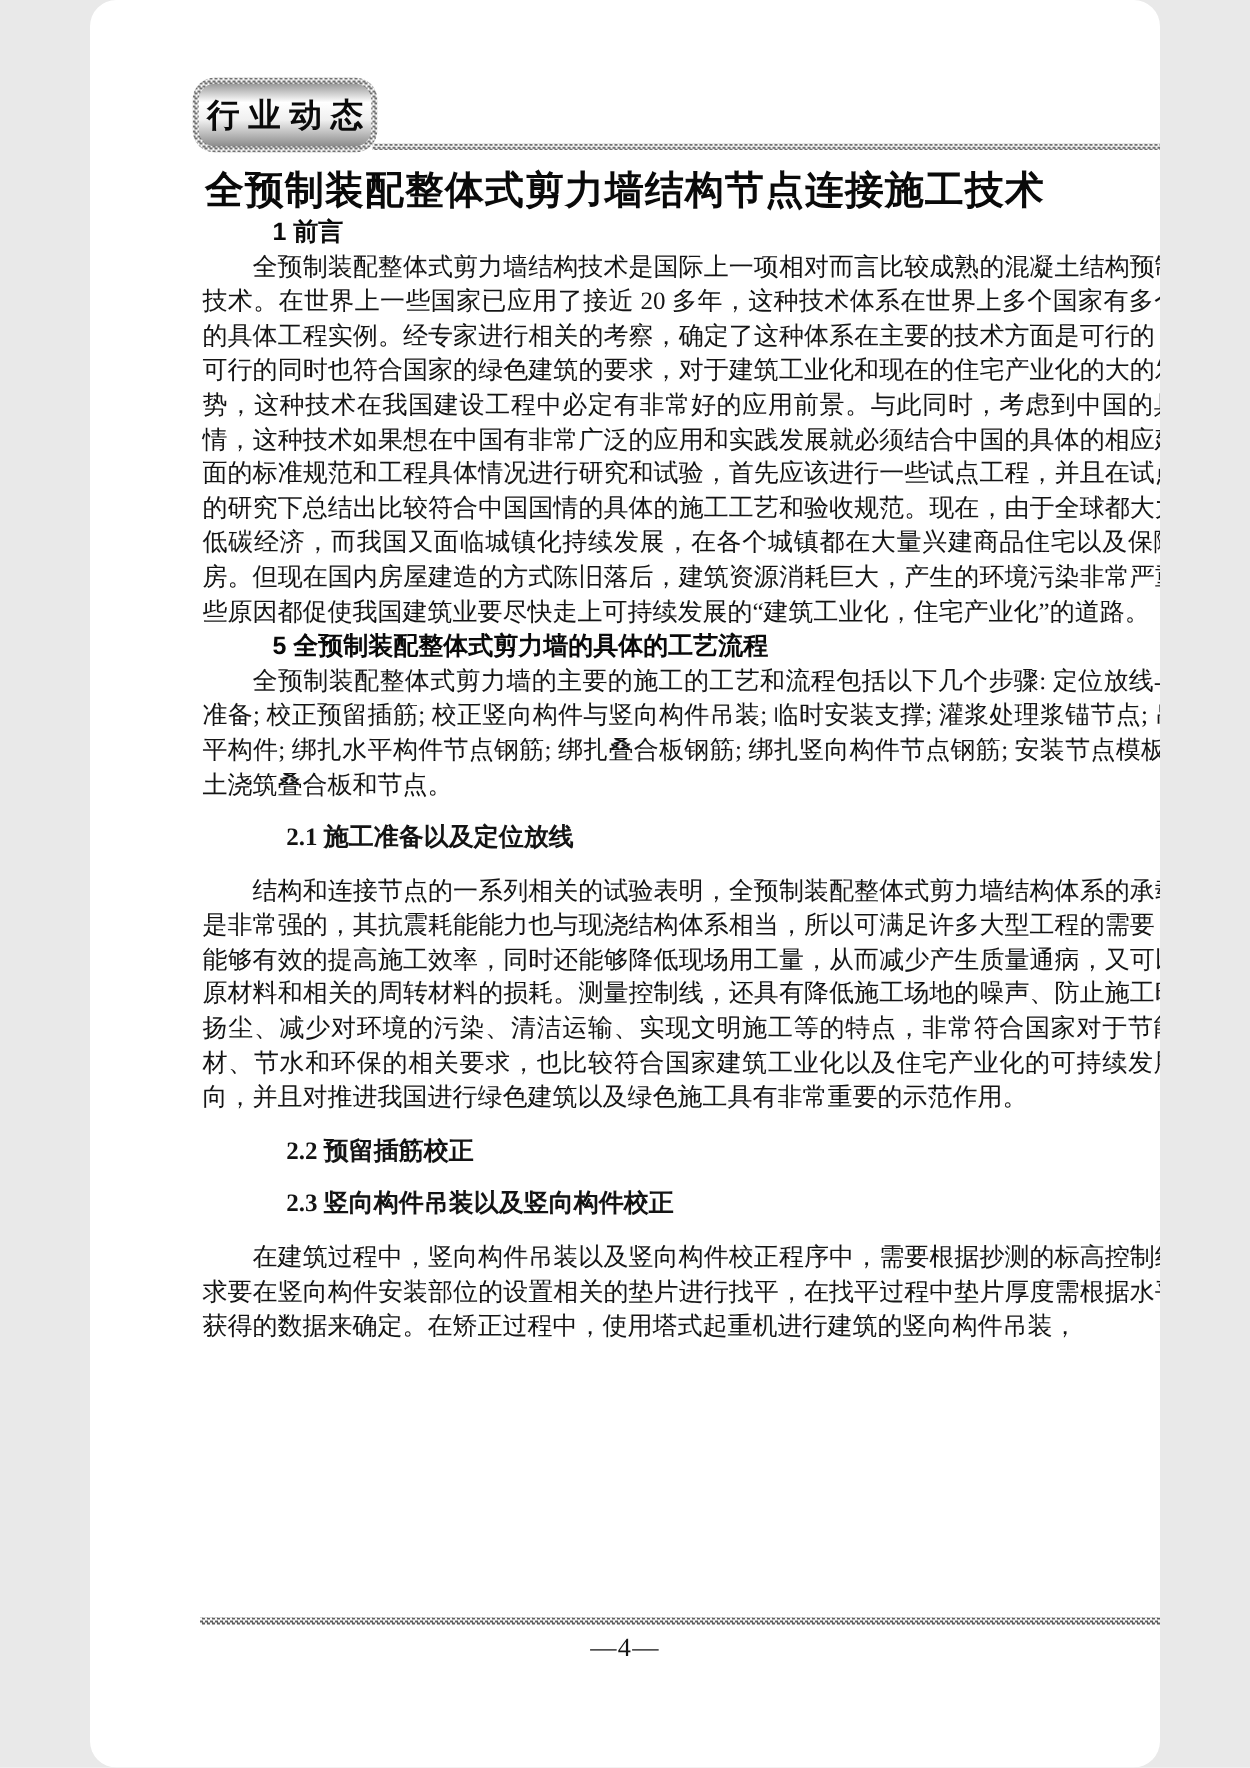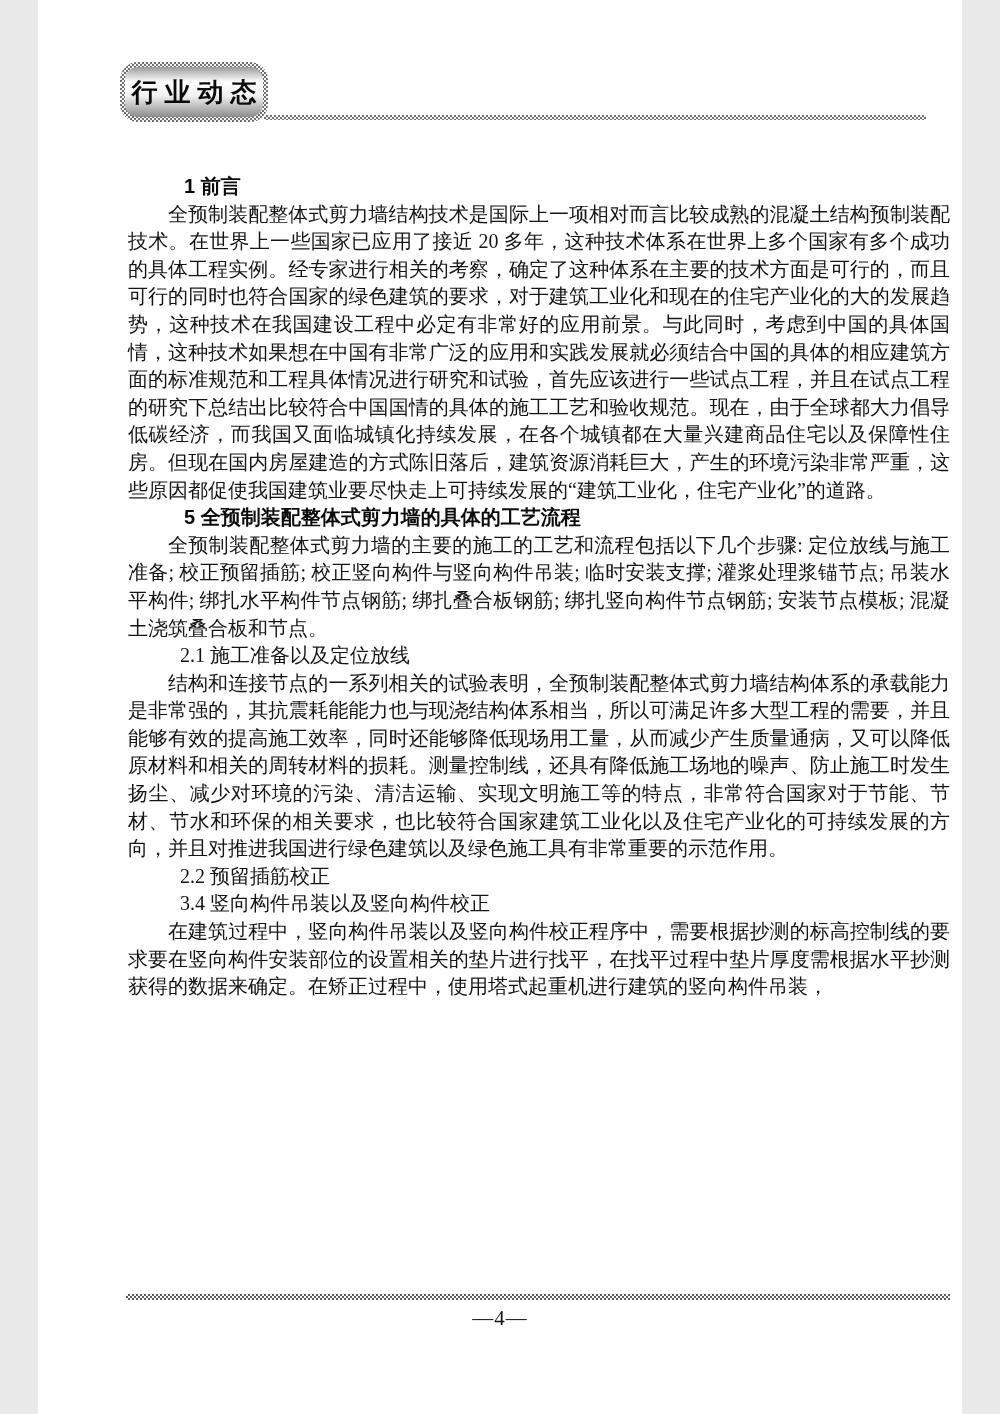--- a/index.html
+++ b/index.html
@@ -2,27 +2,28 @@
 <html lang="zh"><head>
 <meta charset="utf-8">
 <style>
   html, body {
     margin: 0;
     padding: 0;
     background: #e9e9e9;
   }
   .page {
     position: relative;
-    width: 924px;
+    width: 856px;
     height: 1414px;
     margin: 0 auto;
     background: #ffffff;
     overflow: hidden;
     font-family: "Liberation Serif", "DejaVu Serif", serif;
     color: #141414;
+    border-radius: 21px;
   }
 
   
   .badge-outer {
     position: absolute;
     top: 62px;
     left: 82px;
     width: 148px;
     height: 60px;
     border-radius: 18px;
@@ -89,23 +90,23 @@
   .sec-heading {
     margin: 0;
     text-indent: 2.8em;
     font-family: "Liberation Sans", "DejaVu Sans", sans-serif;
     font-weight: bold;
     font-size: 20px;
     line-height: 27.6px;
     color: #0a0a0a;
   }
   .sub-heading {
-    margin: 0;
+    margin: 15px;
     text-indent: 2.6em;
-    font-weight: normal;
+    font-weight: bold;
     font-size: 20px;
     line-height: 27.6px;
   }
 
   
   .footer-divider {
     position: absolute;
     top: 1294px;
     left: 88px;
     width: 824px;
@@ -128,29 +129,30 @@
 
 <div class="page">
 
   <div class="badge-outer">
     <div class="badge-inner">
       <span class="badge-label">行业动态</span>
     </div>
   </div>
   <div class="header-line"></div>
 
+  <div class="page-title">全预制装配整体式剪力墙结构节点连接施工技术</div>
 
   <div class="article">
     <h3 class="sec-heading">1 前言</h3>
     <p>全预制装配整体式剪力墙结构技术是国际上一项相对而言比较成熟的混凝土结构预制装配技术。在世界上一些国家已应用了接近 20 多年，这种技术体系在世界上多个国家有多个成功的具体工程实例。经专家进行相关的考察，确定了这种体系在主要的技术方面是可行的，而且可行的同时也符合国家的绿色建筑的要求，对于建筑工业化和现在的住宅产业化的大的发展趋势，这种技术在我国建设工程中必定有非常好的应用前景。与此同时，考虑到中国的具体国情，这种技术如果想在中国有非常广泛的应用和实践发展就必须结合中国的具体的相应建筑方面的标准规范和工程具体情况进行研究和试验，首先应该进行一些试点工程，并且在试点工程的研究下总结出比较符合中国国情的具体的施工工艺和验收规范。现在，由于全球都大力倡导低碳经济，而我国又面临城镇化持续发展，在各个城镇都在大量兴建商品住宅以及保障性住房。但现在国内房屋建造的方式陈旧落后，建筑资源消耗巨大，产生的环境污染非常严重，这些原因都促使我国建筑业要尽快走上可持续发展的“建筑工业化，住宅产业化”的道路。</p>
     <h3 class="sec-heading">5 全预制装配整体式剪力墙的具体的工艺流程</h3>
     <p>全预制装配整体式剪力墙的主要的施工的工艺和流程包括以下几个步骤: 定位放线与施工准备; 校正预留插筋; 校正竖向构件与竖向构件吊装; 临时安装支撑; 灌浆处理浆锚节点; 吊装水平构件; 绑扎水平构件节点钢筋; 绑扎叠合板钢筋; 绑扎竖向构件节点钢筋; 安装节点模板; 混凝土浇筑叠合板和节点。</p>
     <h4 class="sub-heading">2.1 施工准备以及定位放线</h4>
     <p>结构和连接节点的一系列相关的试验表明，全预制装配整体式剪力墙结构体系的承载能力是非常强的，其抗震耗能能力也与现浇结构体系相当，所以可满足许多大型工程的需要，并且能够有效的提高施工效率，同时还能够降低现场用工量，从而减少产生质量通病，又可以降低原材料和相关的周转材料的损耗。测量控制线，还具有降低施工场地的噪声、防止施工时发生扬尘、减少对环境的污染、清洁运输、实现文明施工等的特点，非常符合国家对于节能、节材、节水和环保的相关要求，也比较符合国家建筑工业化以及住宅产业化的可持续发展的方向，并且对推进我国进行绿色建筑以及绿色施工具有非常重要的示范作用。</p>
     <h4 class="sub-heading">2.2 预留插筋校正</h4>
-    <h4 class="sub-heading">3.4 竖向构件吊装以及竖向构件校正</h4>
+    <h4 class="sub-heading">2.3 竖向构件吊装以及竖向构件校正</h4>
     <p>在建筑过程中，竖向构件吊装以及竖向构件校正程序中，需要根据抄测的标高控制线的要求要在竖向构件安装部位的设置相关的垫片进行找平，在找平过程中垫片厚度需根据水平抄测获得的数据来确定。在矫正过程中，使用塔式起重机进行建筑的竖向构件吊装，</p>
   </div>
 
   <div class="footer-divider"></div>
   <div class="page-number">—4—</div>
 
 </div>
 
 </body></html>

